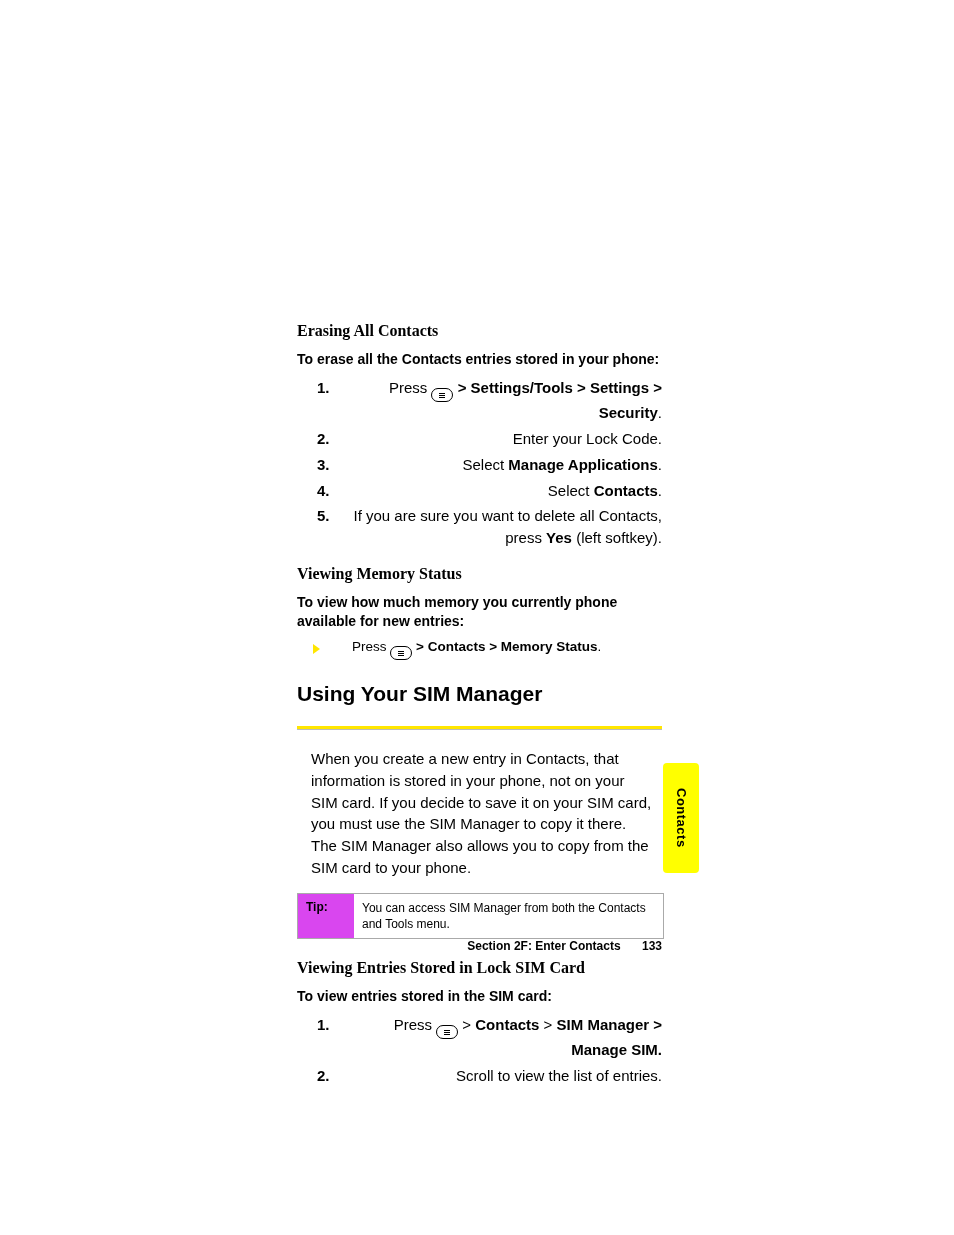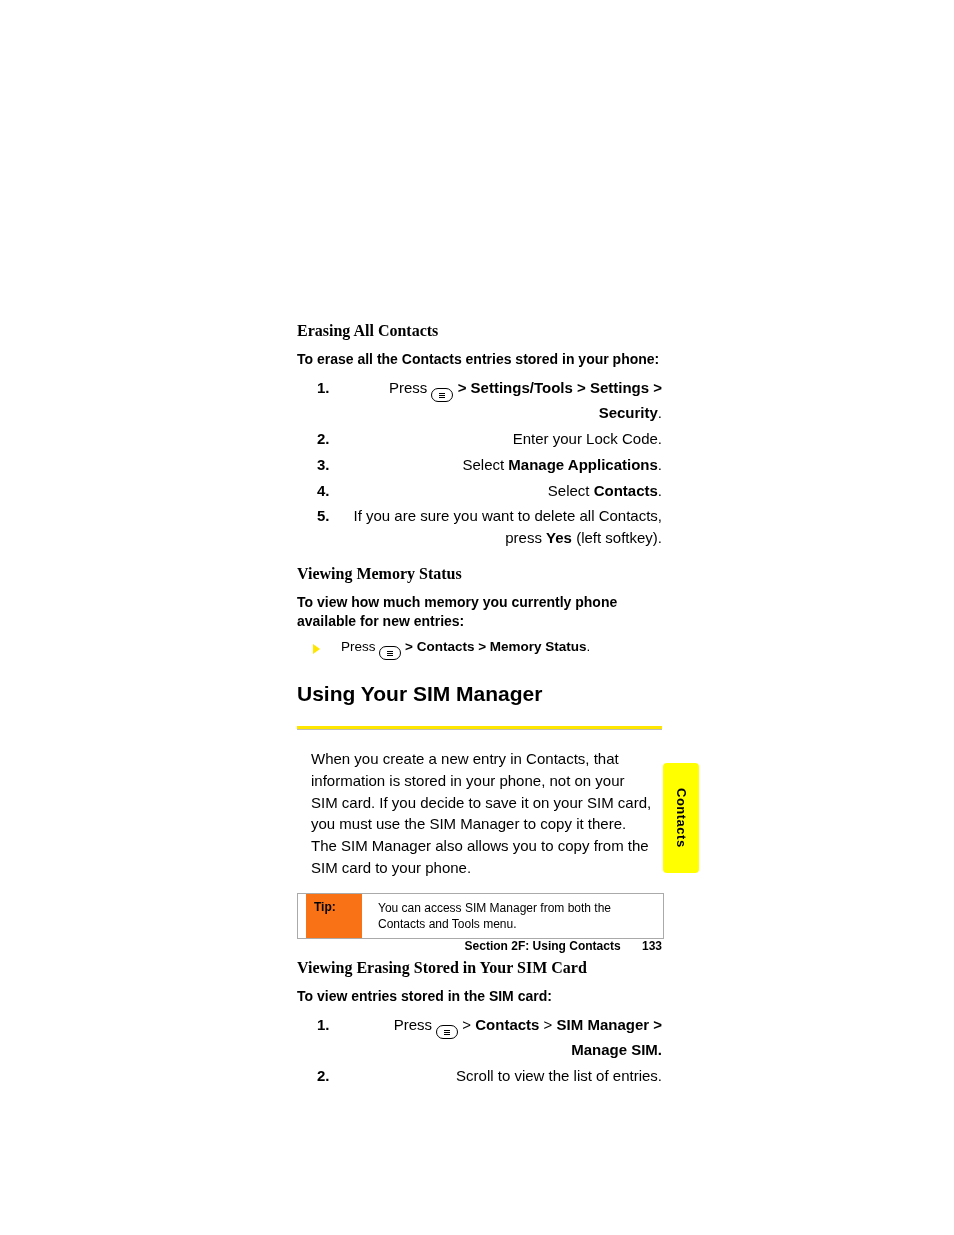--- a/index.html
+++ b/index.html
@@ -46,21 +46,21 @@
   }
   ol.steps li::before {
     content: counter(step) ".";
     position: absolute;
     left: -24px;
     font-weight: 700;
   }
   .bullet-row {
     display: flex;
     align-items: flex-start;
-    gap: 21px;
+    gap: 32px;
     margin: 6px 0 10px 16px;
     font-size: 13.5px;
   }
   .yellow-tri {
     width: 0; height: 0;
     border-top: 5px solid transparent;
     border-bottom: 5px solid transparent;
     border-left: 7px solid #ffe600;
     margin-top: 5px;
     flex-shrink: 0;
@@ -83,28 +83,27 @@
     margin: 6px 8px 14px 14px;
   }
   .tipbox {
     display: flex;
     border: 1px solid #aaa;
     margin: 8px 0 20px 0;
     width: 100%;
     font-size: 12px;
   }
   .tipbox .tiplabel {
-    background: #f97316;
+    background: #d946ef;
     font-weight: 700;
     padding: 6px 8px;
     flex: 0 0 40px;
-    margin-left: 8px;
   }
   .tipbox .tiptext {
-    padding: 6px 16px;
+    padding: 6px 8px;
     flex: 1;
     line-height: 1.35;
   }
   .kbd {
     display: inline-flex;
     align-items: center;
     justify-content: center;
     border: 1.3px solid #000;
     border-radius: 7px;
     height: 12px;
@@ -190,35 +189,35 @@
   <div class="h1">Using Your SIM Manager</div>
   <div class="h1-rule"></div>
 
   <div class="body-para">When you create a new entry in Contacts, that information is stored in your phone, not on your SIM card. If you decide to save it on your SIM card, you must use the SIM Manager to copy it there. The SIM Manager also allows you to copy from the SIM card to your phone.</div>
 
   <div class="tipbox">
     <div class="tiplabel">Tip:</div>
     <div class="tiptext">You can access SIM Manager from both the Contacts and Tools menu.</div>
   </div>
 
-  <div class="subheading">Viewing Erasing Stored in Your SIM Card</div>
+  <div class="subheading">Viewing Entries Stored in Lock SIM Card</div>
   <div class="intro">To view entries stored in the SIM card:</div>
   <ol class="steps">
     <li><span>Press </span><span class="kbd">
           <span class="kbd-inner">
             <span></span>
             <span></span>
             <span></span>
           </span>
         </span><span>  &gt;  </span><span class="b">Contacts</span><span>  &gt;  </span><span class="b">SIM Manager &gt; Manage SIM.</span></li>
     <li>Scroll to view the list of entries.</li>
   </ol>
 
 </div>
 
 <div class="footer">
-  <span class="sec">Section 2F: Using Contacts</span>
+  <span class="sec">Section 2F: Enter Contacts</span>
   <span>133</span>
 </div>
 
 <div class="side-tab">
   <span>Contacts</span>
 </div>
 
 </body></html>

